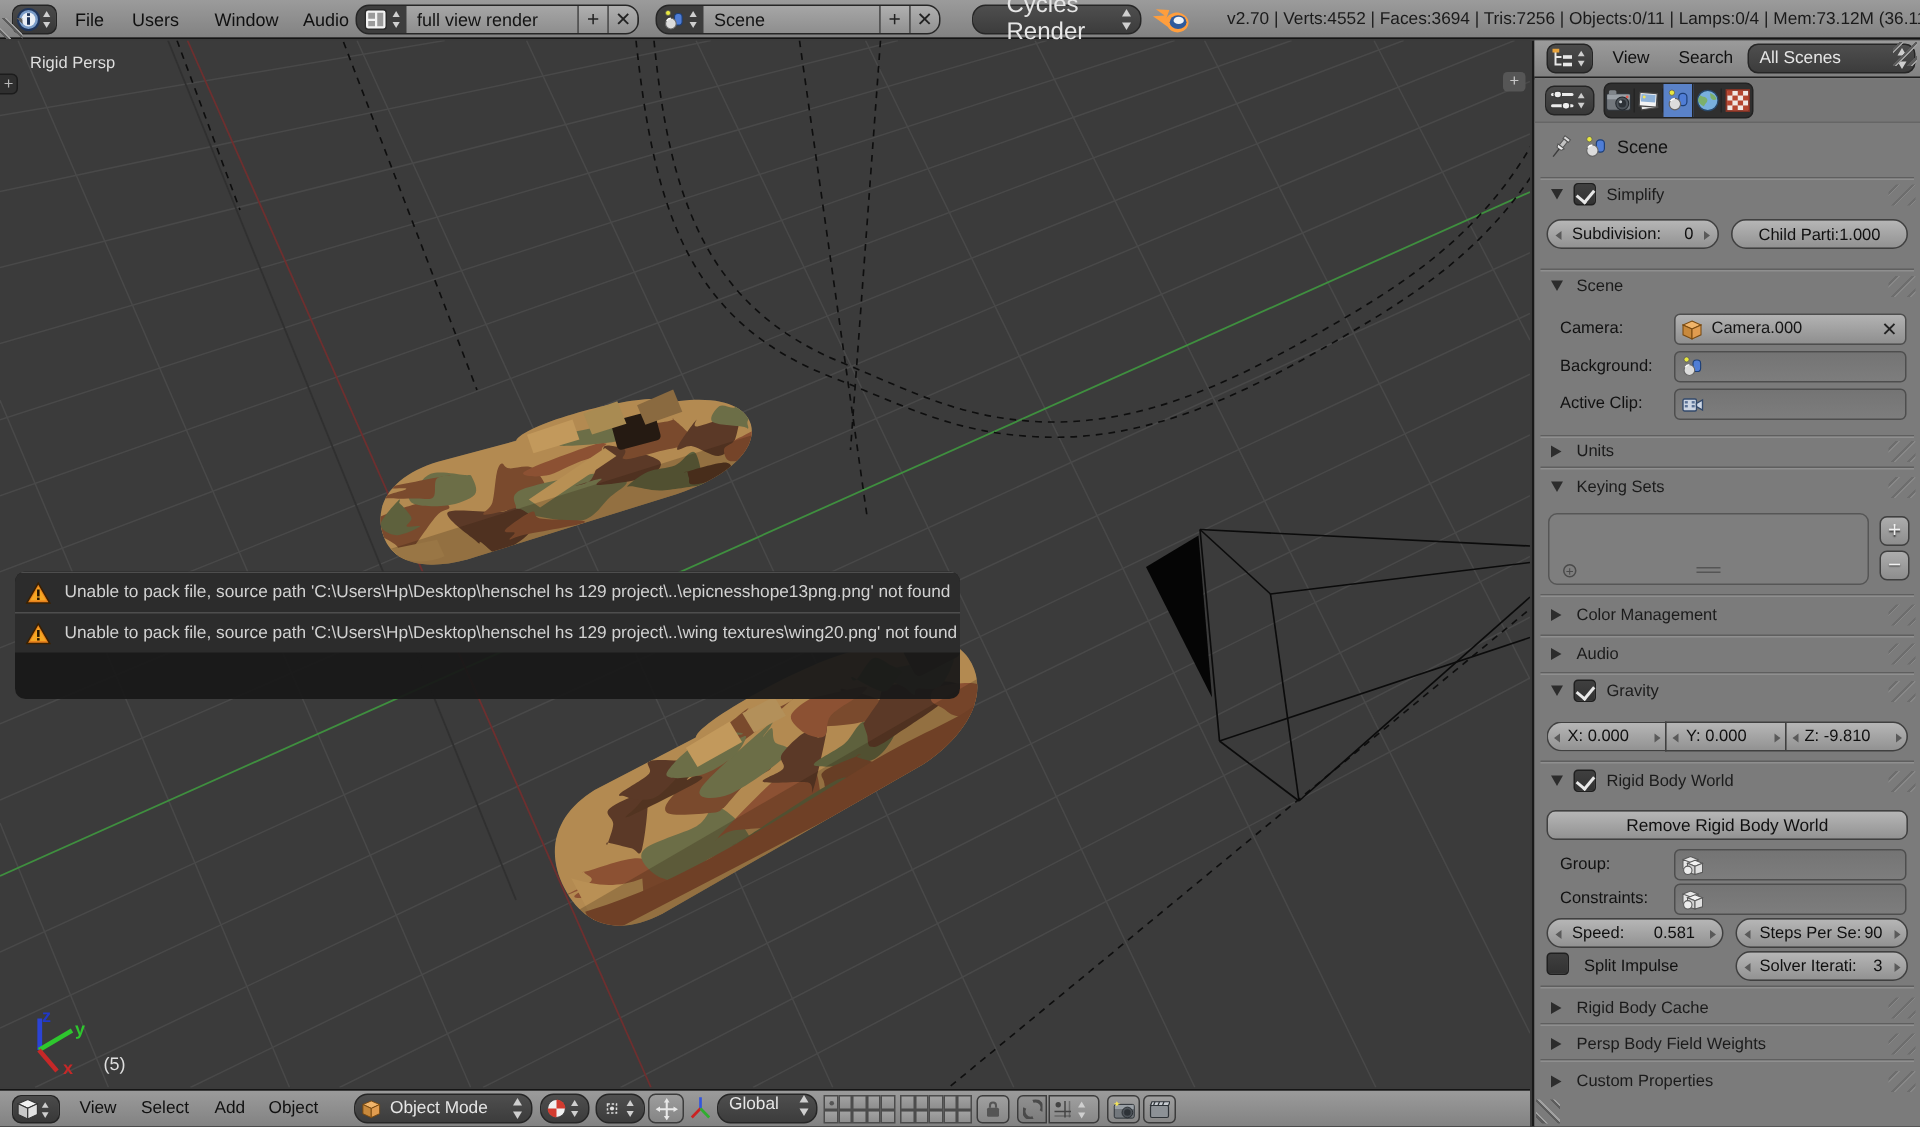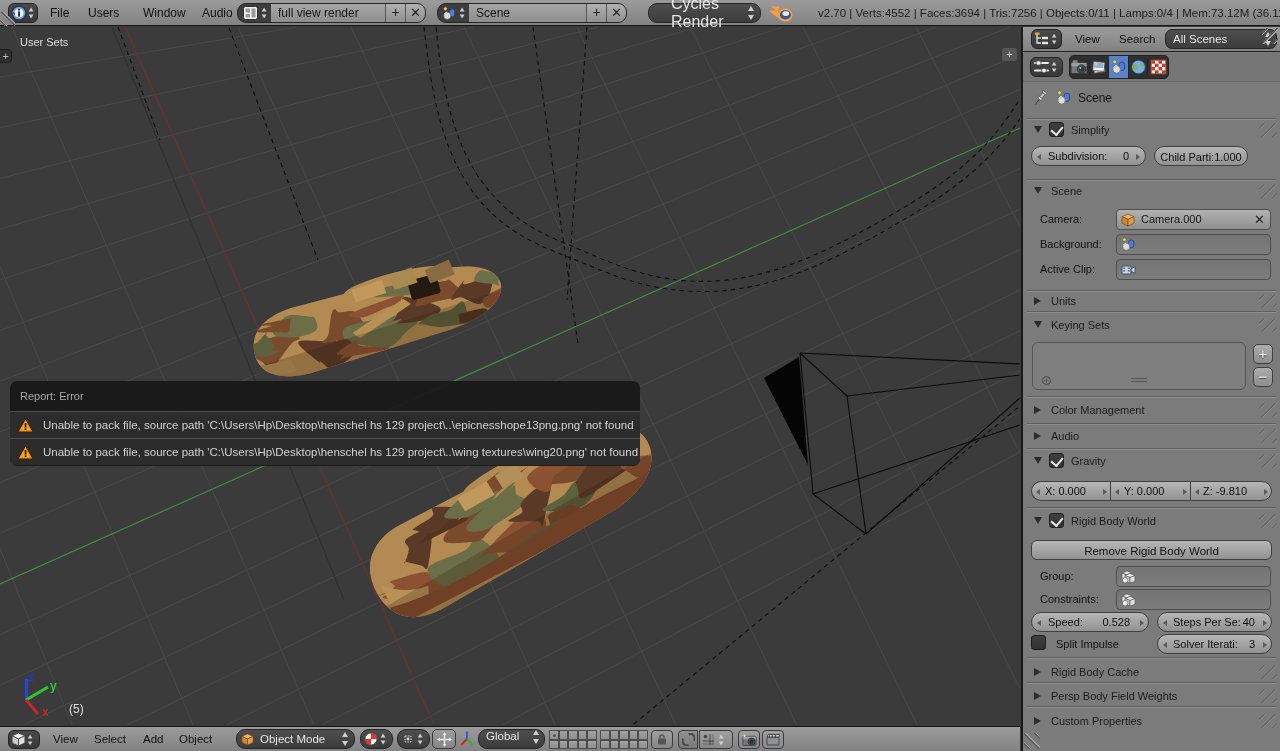--- a/index.html
+++ b/index.html
@@ -161,26 +161,25 @@
 </g>
 <g>
 <line x1="26.5" y1="700" x2="26.5" y2="679" stroke="#2b43d6" stroke-width="3.2"></line>
 <line x1="26" y1="700" x2="48" y2="687" stroke="#2ec72e" stroke-width="3"></line>
 <line x1="26" y1="700" x2="38" y2="714" stroke="#c62828" stroke-width="3"></line>
 <text x="28" y="681" fill="#2038c8" font-size="12" font-weight="bold">z</text>
 <text x="50" y="690" fill="#2ec72e" font-size="12" font-weight="bold">y</text>
 <text x="42" y="716" fill="#c62828" font-size="12" font-weight="bold">x</text>
 </g>
 </svg>
-<div class="abs" style="left:20px;top:9px;color:#dedede;font-size:11px">User Sets</div>
+<div class="abs" style="left:20px;top:9px;color:#dedede;font-size:11px">Rigid Persp</div>
 <div class="abs" style="left:69px;top:675px;color:#dedede;font-size:12px">(5)</div>
 <div class="abs" style="left:-6px;top:22px;width:18px;height:14px;background:#2f2f2f;border:1px solid #1c1c1c;border-radius:4px;color:#b8b8b8;font-size:11px;text-align:right;line-height:13px;padding-right:2px">+</div>
 <div class="abs" style="left:1002px;top:21px;width:15px;height:13px;background:#565656;border-radius:3px;color:#c8c8c8;font-size:11px;text-align:center;line-height:12px">+</div>
       <div class="abs" style="left:10px;top:354px;width:630px;height:85px;background:rgba(24,24,24,0.94);border-radius:7px;overflow:hidden">
- <div style="height:30px;color:#a8a8a8;font-size:11px;line-height:31px;padding-left:10px">Report: Error</div>
  <div style="height:27px;background:#2c2c2c;border-top:1px solid #4e4e4e;display:flex;align-items:center">
   <span style="margin-left:7px;display:flex">
             <svg width="17" height="15" viewBox="0 0 17 15">
               <path d="M8.5,0.8 L16.2,14 L0.8,14 Z" fill="#e8821e" stroke="#3a2000" stroke-width="1"></path>
               <path d="M8.5,3 L13.8,12.4 L3.2,12.4 Z" fill="#f5a623"></path>
               <rect x="7.7" y="5" width="1.7" height="4.6" fill="#231504"></rect>
               <rect x="7.7" y="10.4" width="1.7" height="1.6" fill="#231504"></rect>
             </svg>
           </span>
   <span style="margin-left:9px;color:#d2d2d2;font-size:11.5px;white-space:nowrap">Unable to pack file, source path 'C:\Users\Hp\Desktop\henschel hs 129 project\..\epicnesshope13png.png' not found</span>
@@ -370,21 +369,21 @@
           <span class="phead" style="position:absolute;left:48px;top:2px">Simplify</span>
           <span class="grip" style="top:1px"></span>
         </div>
 <div class="abs" style="left:0;top:64px;width:257px">
           <div class="lw" style="position:absolute;left:8px;top:0;width:115px;height:20px">
             <span class="arl" style="position:absolute;left:5px;top:6.5px"></span>
             <span class="arr" style="position:absolute;right:5px;top:6.5px"></span>
             <span style="position:absolute;left:16px;top:3px">Subdivision:</span>
             <span style="position:absolute;right:16px;top:3px">0</span>
           </div>
-<div class="lw" style="position:absolute;left:131px;top:0;width:94px;height:20px;text-align:center;line-height:20px">Child Parti:1.000</div>
+<div class="lw" style="position:absolute;left:131px;top:0;width:118px;height:20px;text-align:center;line-height:20px">Child Parti:1.000</div>
         </div>
 <div class="sep abs" style="left:4px;top:97px;width:249px"></div>
 <div class="abs" style="left:0;top:101px;width:257px">
           <span class="tri-d" style="position:absolute;left:11px;top:4px"></span>
           <span class="phead" style="position:absolute;left:28px;top:2px">Scene</span>
           <span class="grip" style="top:1px"></span>
         </div>
 <div class="abs" style="left:0;top:127px;width:257px">
           <span class="lab" style="position:absolute;left:17px;top:4px">Camera:</span>
           <div style="position:absolute;left:93px;top:0;width:155px;height:21px;background:linear-gradient(#b2b2b2,#8f8f8f);border:1px solid #4e4e4e;border-radius:4px">
@@ -522,27 +521,27 @@
                 <path d="M14,5.5 L9,7.5 L9,13 L14,11.5 Z" fill="#e0e0e0" stroke="#5a5a5a" stroke-width="0.7"></path>
                 <circle cx="4.2" cy="10.2" r="2.8" fill="#ececec" stroke="#5a5a5a" stroke-width="0.7"></circle>
               </svg>
             </span>
           </div>
         </div>
 <div class="abs" style="left:0;top:530px;width:257px">
           <div class="lw" style="position:absolute;left:8px;top:0;width:118px;height:20px">
             <span class="arl" style="position:absolute;left:5px;top:6.5px"></span>
             <span style="position:absolute;left:16px;top:3px">Speed:</span>
-            <span style="position:absolute;right:18px;top:3px">0.528</span>
+            <span style="position:absolute;right:18px;top:3px">0.581</span>
             <span class="arr" style="position:absolute;right:4px;top:6.5px"></span>
           </div>
 <div class="lw" style="position:absolute;left:134px;top:0;width:115px;height:20px">
             <span class="arl" style="position:absolute;left:5px;top:6.5px"></span>
             <span style="position:absolute;left:15px;top:3px">Steps Per Se:</span>
-            <span style="position:absolute;right:16px;top:3px">40</span>
+            <span style="position:absolute;right:16px;top:3px">90</span>
             <span class="arr" style="position:absolute;right:4px;top:6.5px"></span>
           </div>
         </div>
 <div class="abs" style="left:0;top:552px;width:257px">
           <span class="cb" style="position:absolute;left:8px;top:1px"></span>
           <span class="lab" style="position:absolute;left:33px;top:4px">Split Impulse</span>
 <div class="lw" style="position:absolute;left:134px;top:0;width:115px;height:20px">
             <span class="arl" style="position:absolute;left:5px;top:6.5px"></span>
             <span style="position:absolute;left:15px;top:3px">Solver Iterati:</span>
             <span style="position:absolute;right:16px;top:3px">3</span>

